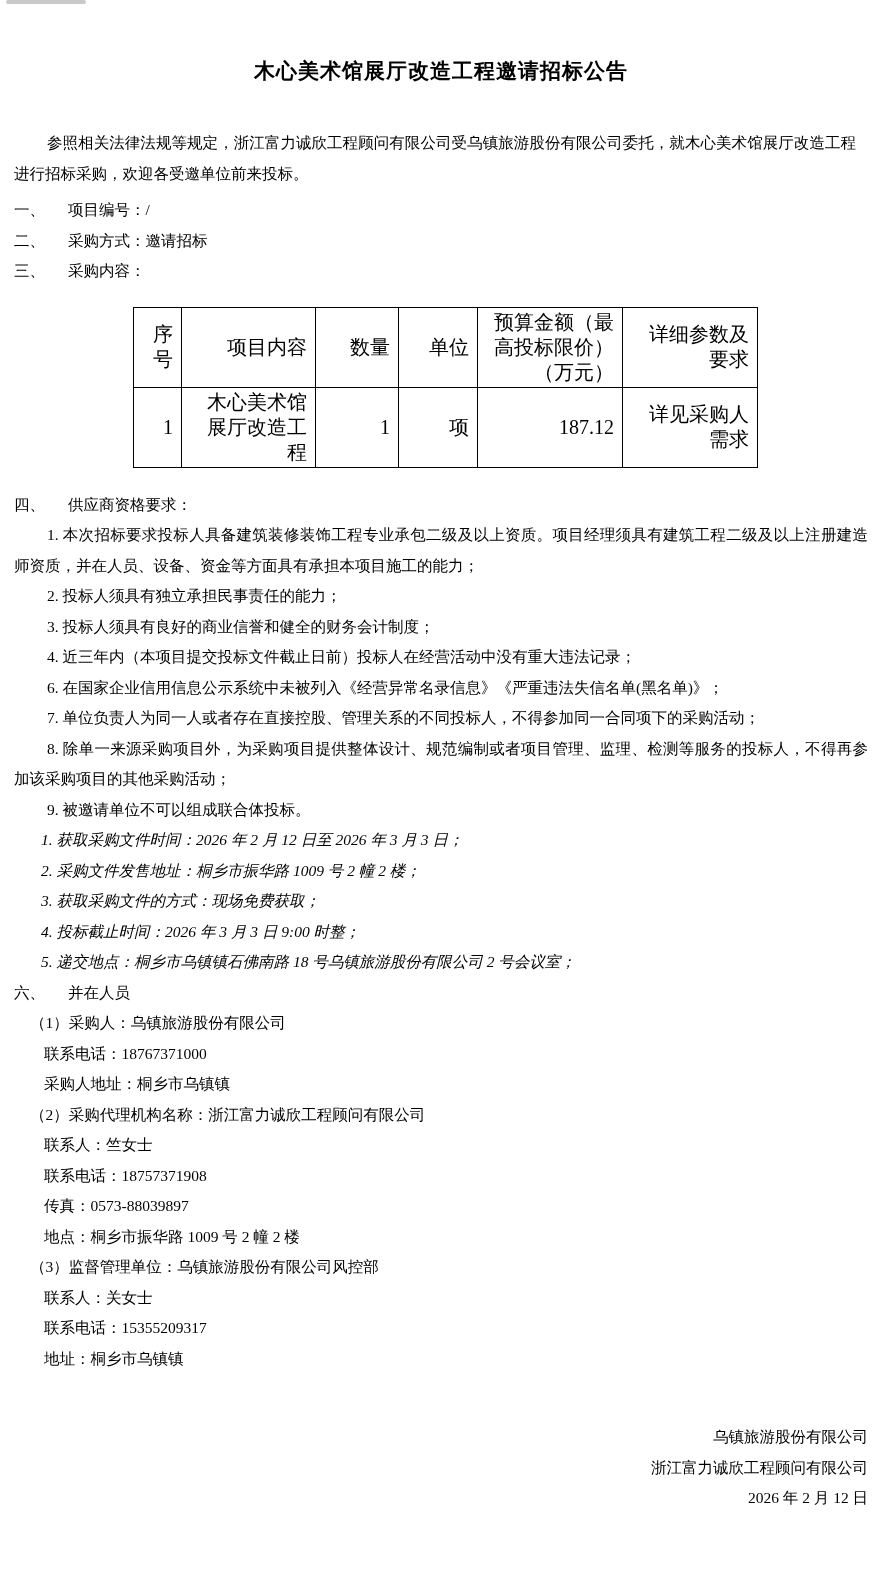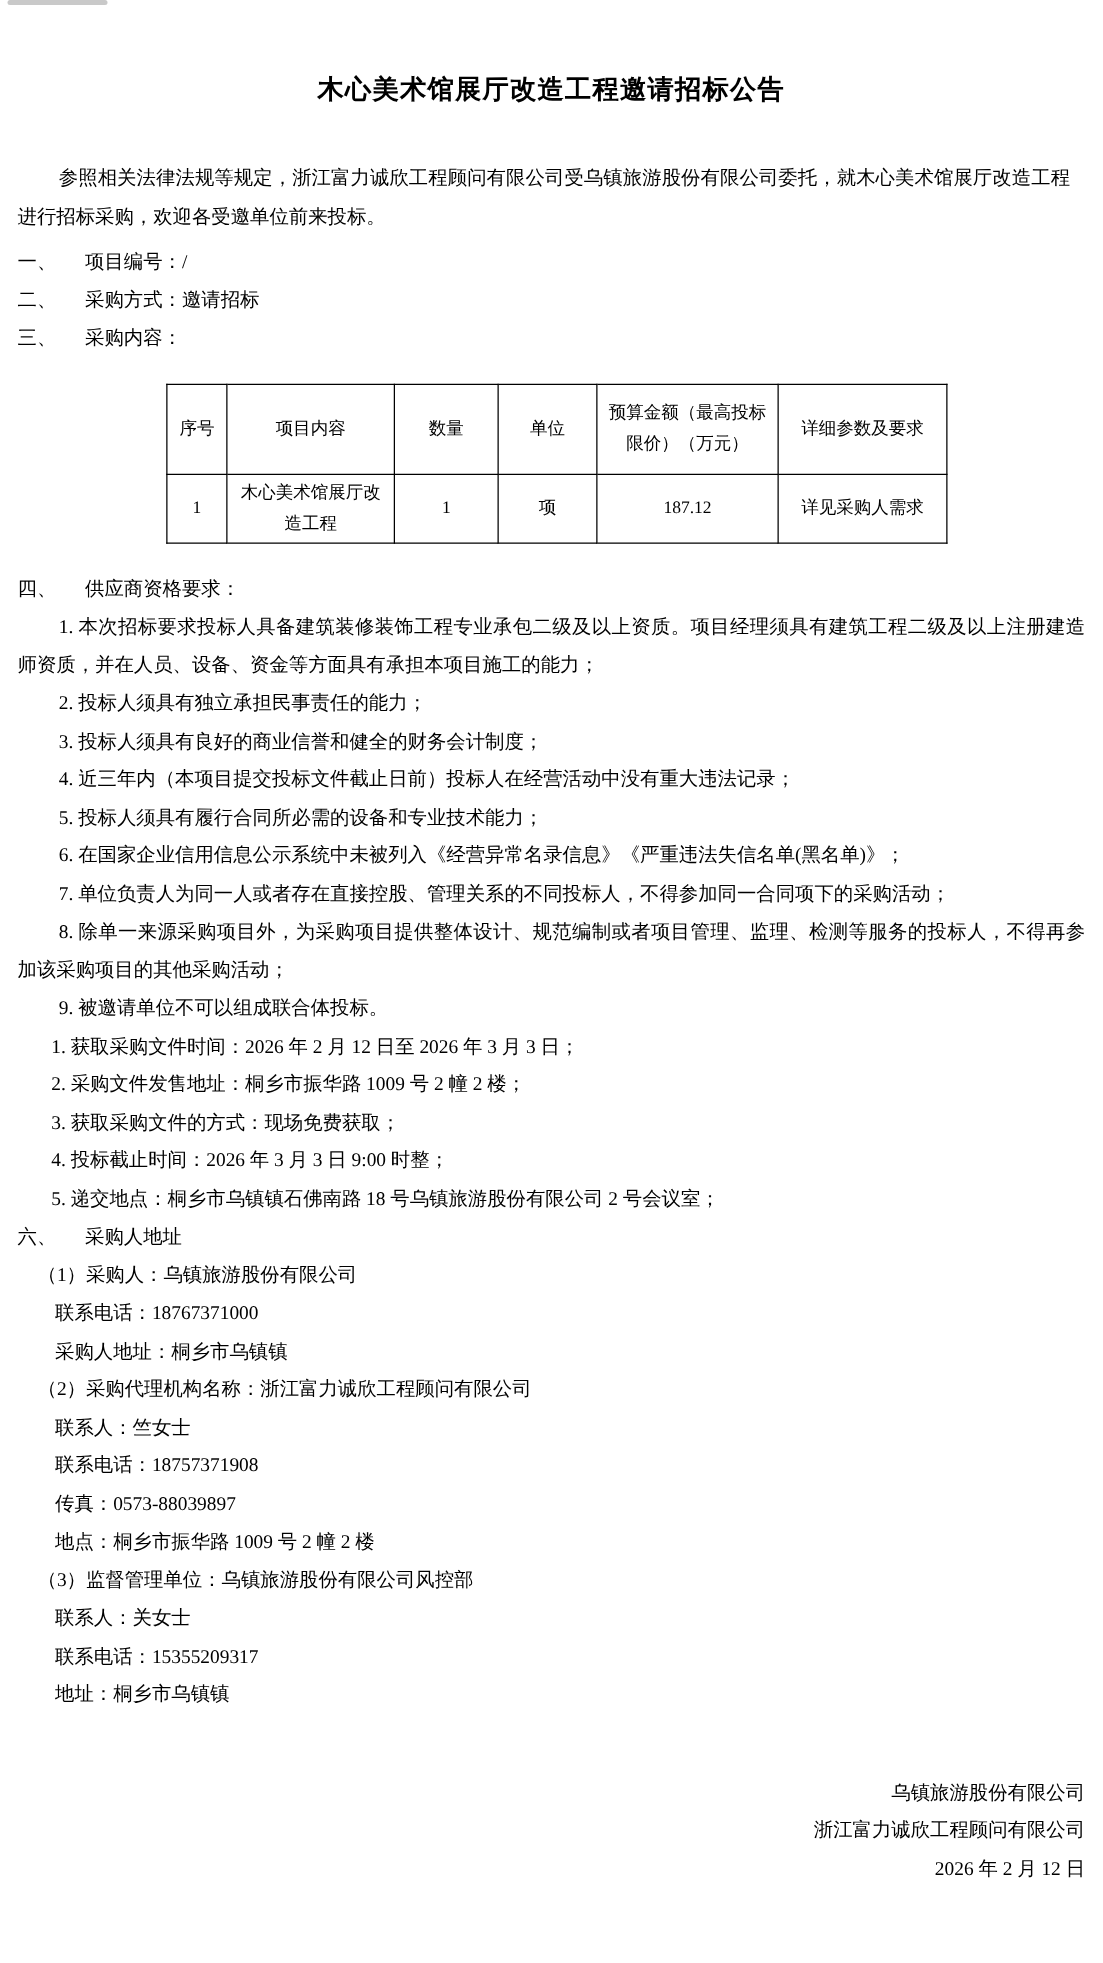--- a/index.html
+++ b/index.html
@@ -33,28 +33,28 @@
     letter-spacing: 1px;
   }
   .intro {
     margin: 0 12px 6px 0;
     text-indent: 33px;
     text-align: justify;
   }
   .sec { margin: 0; }
   .sec .sec-num { display: inline-block; width: 54px; }
   .items p { margin: 0; text-indent: 33px; text-align: justify; }
-  .items-five p { text-indent: 27px; }
+  .items-five p { text-indent: 27px; font-style: italic; }
   table.purchase {
     border-collapse: collapse;
     table-layout: fixed;
     width: 624px;
     margin: 20px 0 22px 119px;
-    text-align: center;
-    font-size: 14px;
+    text-align: right;
+    font-size: 20px;
   }
   table.purchase th, table.purchase td {
     border: 1.5px solid #000000;
     font-weight: normal;
     padding: 2px 8px;
     line-height: 25px;
     vertical-align: middle;
   }
   table.purchase thead tr { height: 72px; }
   table.purchase tbody tr { height: 52px; }
@@ -121,37 +121,36 @@
       </tbody>
     </table>
 
     <p class="sec"><span class="sec-num">四、</span><span>供应商资格要求：</span></p>
 
     <div class="items">
       <p>1. 本次招标要求投标人具备建筑装修装饰工程专业承包二级及以上资质。项目经理须具有建筑工程二级及以上注册建造师资质，并在人员、设备、资金等方面具有承担本项目施工的能力；</p>
       <p>2. 投标人须具有独立承担民事责任的能力；</p>
       <p>3. 投标人须具有良好的商业信誉和健全的财务会计制度；</p>
       <p>4. 近三年内（本项目提交投标文件截止日前）投标人在经营活动中没有重大违法记录；</p>
-      <p>5. 投标人须具有履行合同所必需的设备和专业技术能力；</p>
       <p>6. 在国家企业信用信息公示系统中未被列入《经营异常名录信息》《严重违法失信名单(黑名单)》；</p>
       <p>7. 单位负责人为同一人或者存在直接控股、管理关系的不同投标人，不得参加同一合同项下的采购活动；</p>
       <p>8. 除单一来源采购项目外，为采购项目提供整体设计、规范编制或者项目管理、监理、检测等服务的投标人，不得再参加该采购项目的其他采购活动；</p>
       <p>9. 被邀请单位不可以组成联合体投标。</p>
     </div>
 
 
     <div class="items items-five">
       <p>1. 获取采购文件时间：2026 年 2 月 12 日至 2026 年 3 月 3 日；</p>
       <p>2. 采购文件发售地址：桐乡市振华路 1009 号 2 幢 2 楼；</p>
       <p>3. 获取采购文件的方式：现场免费获取；</p>
       <p>4. 投标截止时间：2026 年 3 月 3 日 9:00 时整；</p>
       <p>5. 递交地点：桐乡市乌镇镇石佛南路 18 号乌镇旅游股份有限公司 2 号会议室；</p>
     </div>
 
-    <p class="sec"><span class="sec-num">六、</span><span>采购人地址</span></p>
+    <p class="sec"><span class="sec-num">六、</span><span>并在人员</span></p>
 
     <div>
       <p class="contact-num">（1）采购人：乌镇旅游股份有限公司</p>
       <p class="contact-sub">联系电话：18767371000</p>
       <p class="contact-sub">采购人地址：桐乡市乌镇镇</p>
       <p class="contact-num">（2）采购代理机构名称：浙江富力诚欣工程顾问有限公司</p>
       <p class="contact-sub">联系人：竺女士</p>
       <p class="contact-sub">联系电话：18757371908</p>
       <p class="contact-sub">传真：0573-88039897</p>
       <p class="contact-sub">地点：桐乡市振华路 1009 号 2 幢 2 楼</p>

